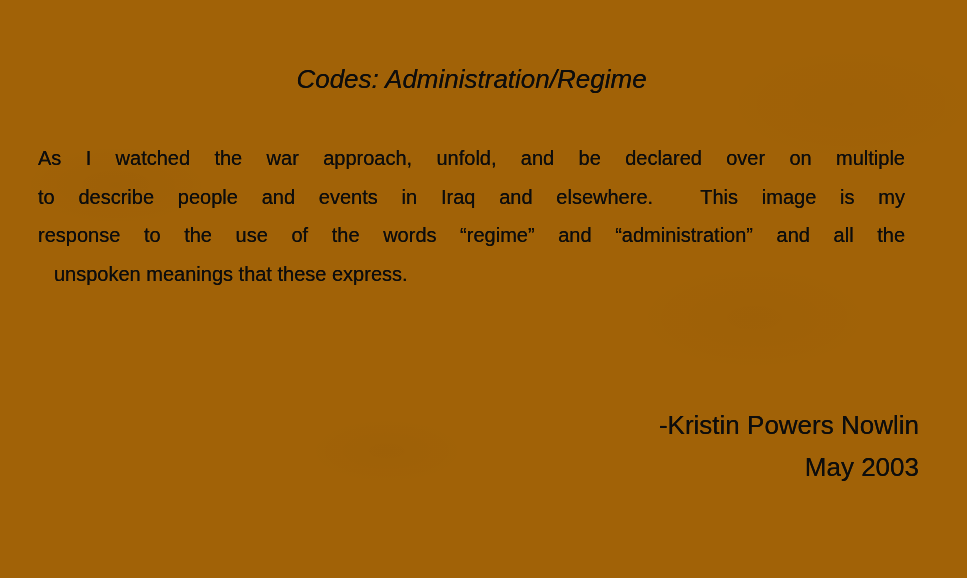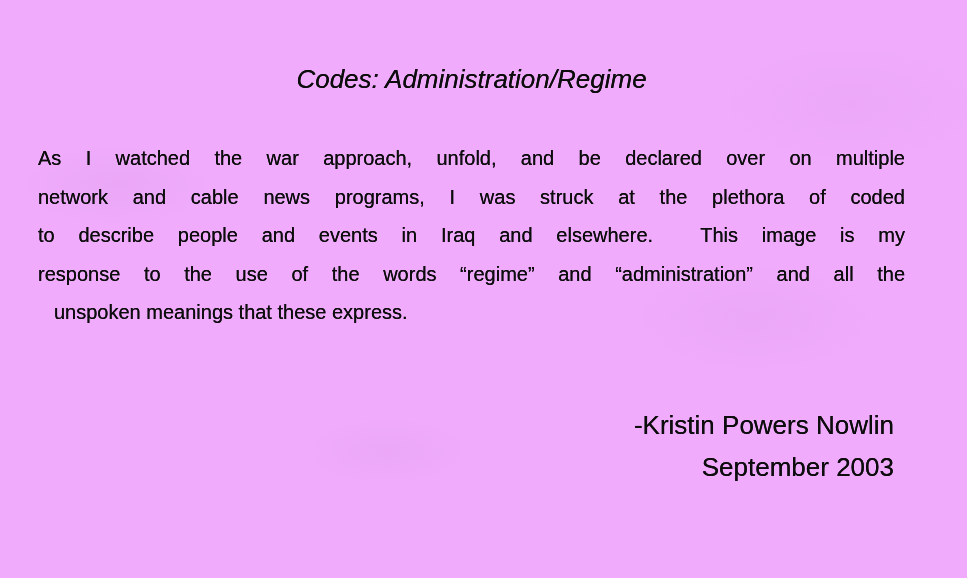--- a/index.html
+++ b/index.html
@@ -7,21 +7,21 @@
   body {
     width: 967px;
     height: 578px;
     background: #ffffff;
     font-family: "Liberation Sans", sans-serif;
   }
   .page {
     position: relative;
     width: 967px;
     height: 578px;
-    background: #f0abfc;
+    background: #a16207;
     overflow: hidden;
     color: #0d0d0d;
   }
   
   .page::before {
     content: "";
     position: absolute;
     inset: 0;
     pointer-events: none;
     background:
@@ -57,41 +57,40 @@
     text-align-last: justify;
   }
   .para-line.last-line {
     text-align: left;
     text-align-last: left;
     margin-left: 16px;
   }
   .attribution {
     position: absolute;
     top: 404px;
-    left: 27px;
+    left: 52px;
     width: 867px;
     text-align: right;
     font-size: 26px;
     line-height: 42px;
     text-shadow: 0 0 0.6px currentColor;
   }
 </style>
 </head>
 <body>
 
 <div class="page">
 
   <h1 class="title">Codes: Administration/Regime</h1>
 
   <div class="paragraph">
     <div class="para-line">As I watched the war approach, unfold, and be declared over on multiple</div>
-    <div class="para-line">network and cable news programs, I was struck at the plethora of coded</div>
     <div class="para-line">to describe people and events in Iraq and elsewhere.&nbsp; This image is my</div>
     <div class="para-line">response to the use of the words “regime” and “administration” and all the</div>
     <div class="para-line last-line">unspoken meanings that these express.</div>
   </div>
 
   <div class="attribution">
     <div class="attribution-line">-Kristin Powers Nowlin</div>
-    <div class="attribution-line">September 2003</div>
+    <div class="attribution-line">May 2003</div>
   </div>
 
 </div>
 
 </body></html>

